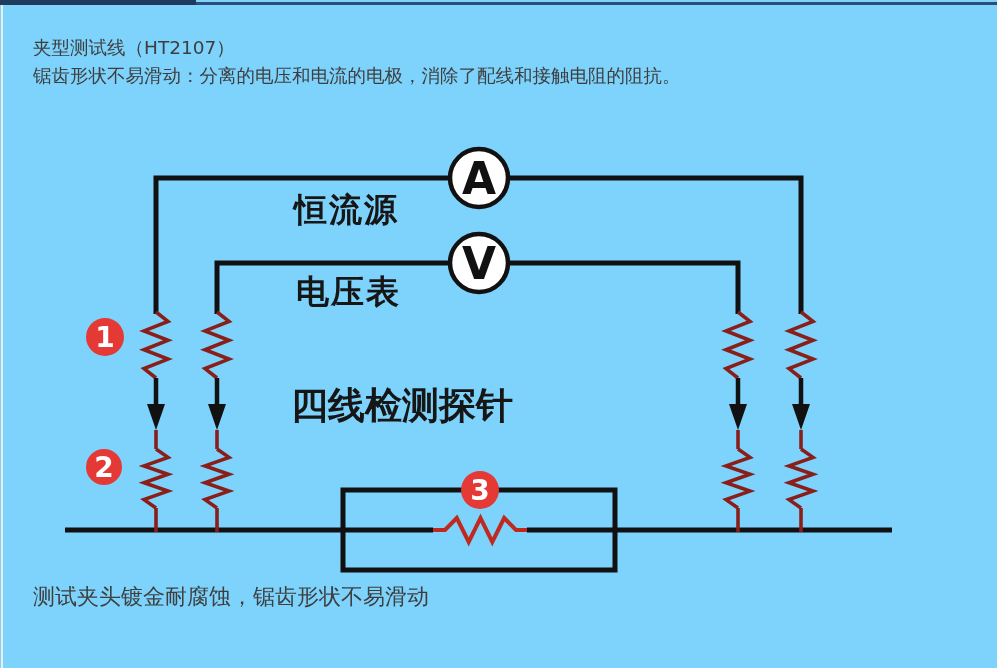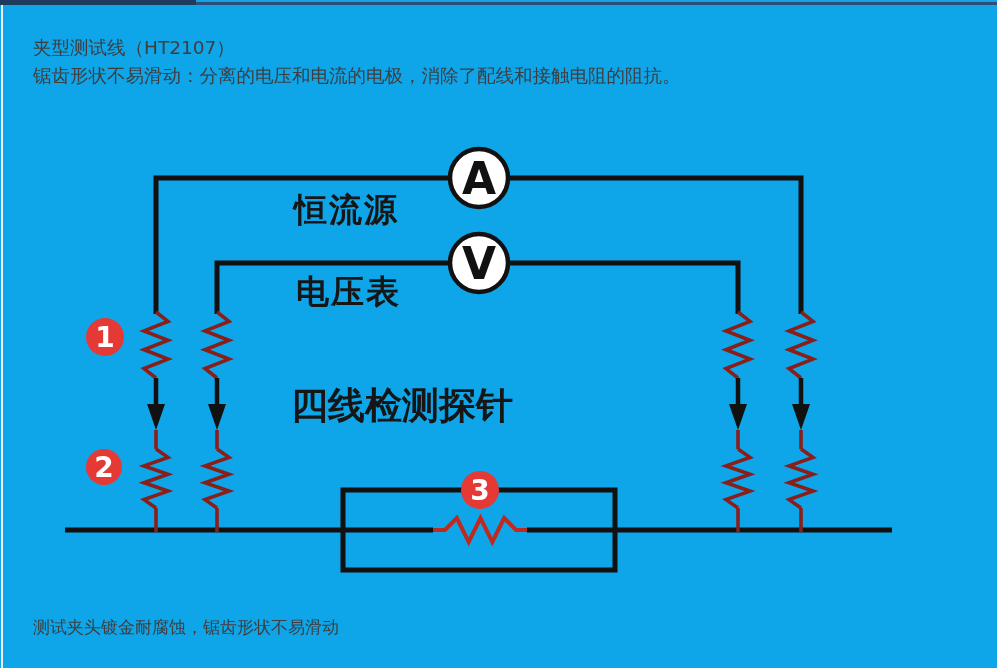--- a/index.html
+++ b/index.html
@@ -1,30 +1,30 @@
 <!DOCTYPE html>
 <html style="--marker-red: #e53935; --resistor-red: #8a1f1a; --shunt-red: #c02920; --wire-black: #111111; --topbar-dark: #1e3a5f; --topbar-light: #2e4e78; --text-dark: #3e3e3e;"><head>
 <meta charset="utf-8">
 <style>
   html, body { margin:0; padding:0; }
   body {
     width:997px; height:668px; position:relative; overflow:hidden;
     background:#ffffff;
     font-family:"DejaVu Sans", sans-serif;
   }
-  .page { position:absolute; inset:0; background:#0ea5e9; }
+  .page { position:absolute; inset:0; background:#7dd3fc; }
 
   .topbar-dark  { position:absolute; left:0; top:0; width:196px; height:5px; background:var(--topbar-dark,#1e3a5f); }
   .topbar-light { position:absolute; left:196px; top:2px; right:0; height:3px; background:var(--topbar-light,#2e4e78); }
   .left-edge    { position:absolute; left:1px; top:5px; bottom:0; width:2px; background:#ededed; }
 
   .header { position:absolute; left:33px; top:34px; color:var(--text-dark,#3e3e3e); }
   .header p { margin:0; font-size:18.5px; line-height:27.5px; font-weight:normal; }
 
-  .footnote { position:absolute; left:33px; top:616px; font-size:17px; color:var(--text-dark,#3e3e3e); }
+  .footnote { position:absolute; left:33px; top:582px; font-size:22px; color:var(--text-dark,#3e3e3e); }
 
   svg.circuit { position:absolute; left:0; top:120px; }
 
   .wire      { fill:none; stroke:var(--wire-black,#111); stroke-width:5; }
   .wire-thin { stroke:var(--wire-black,#111); stroke-width:4.5; }
   .bus       { stroke:var(--wire-black,#111); stroke-width:5; }
   .box       { fill:none; stroke:var(--wire-black,#111); stroke-width:5; }
   .ah        { fill:var(--wire-black,#111); stroke:none; }
 
   .meter        { fill:#ffffff; stroke:var(--wire-black,#111); stroke-width:4.5; }

